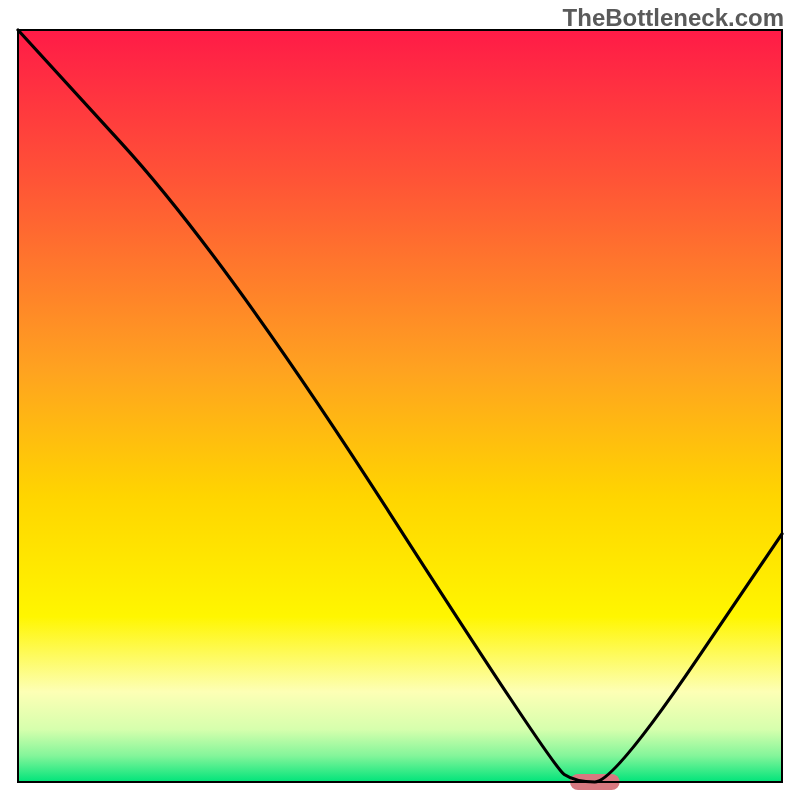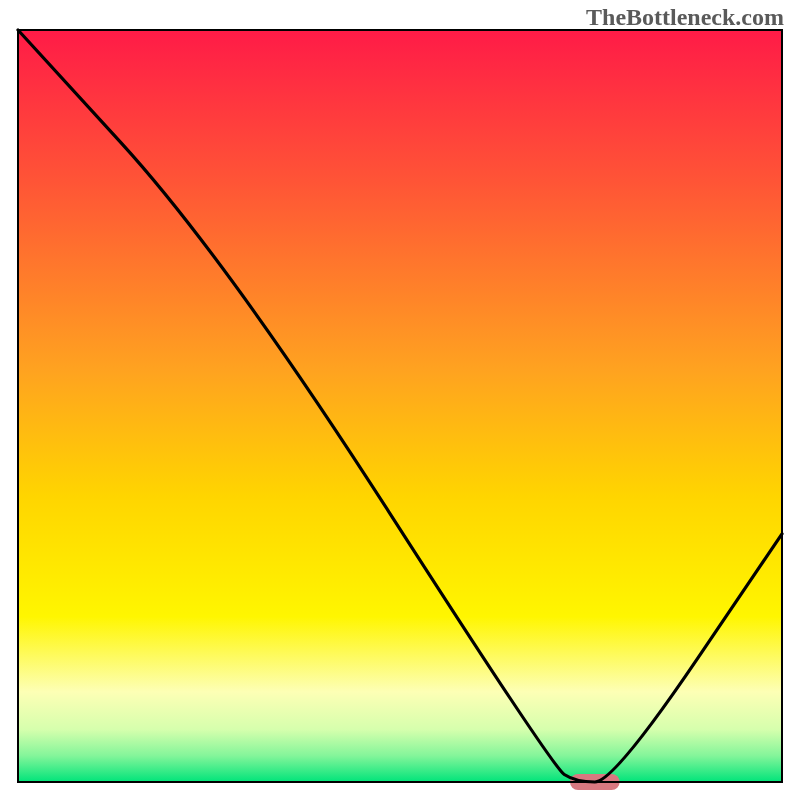--- a/index.html
+++ b/index.html
@@ -8,21 +8,20 @@
     width: 800px;
     height: 800px;
     overflow: hidden;
     background: #ffffff;
     font-family: Arial, Helvetica, sans-serif;
   }
   .container {
     position: relative;
     width: 800px;
     height: 568px;
-    font-family: Liberation Serif, serif;
   }
   .watermark {
     position: absolute;
     top: 4px;
     right: 16px;
     font-size: 24px;
     font-weight: 600;
     color: #5a5a5a;
     letter-spacing: 0px;
     user-select: none;

